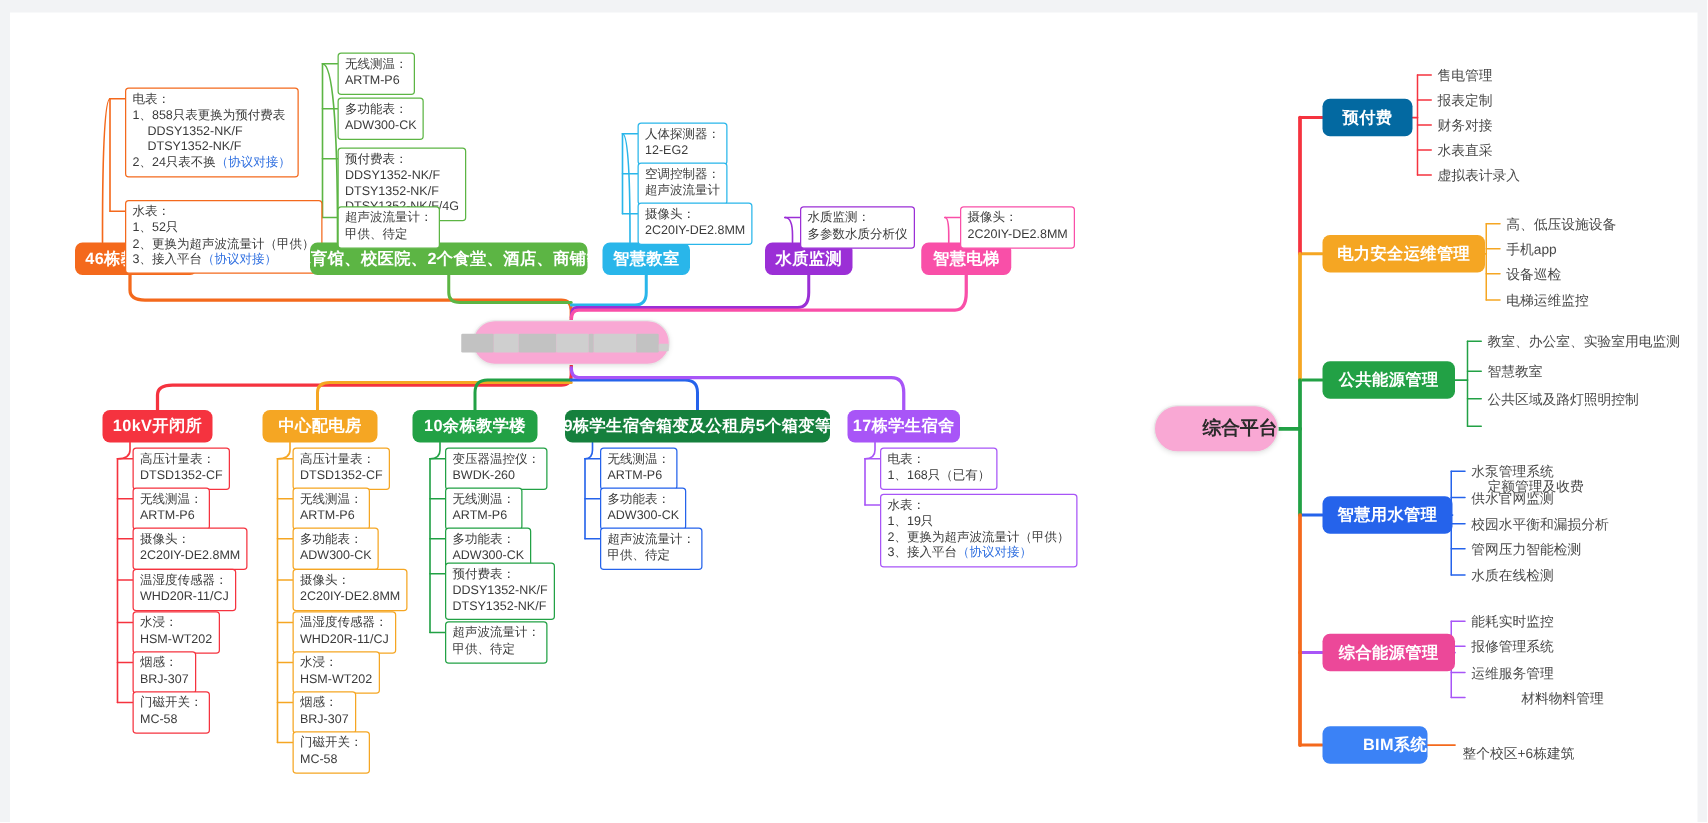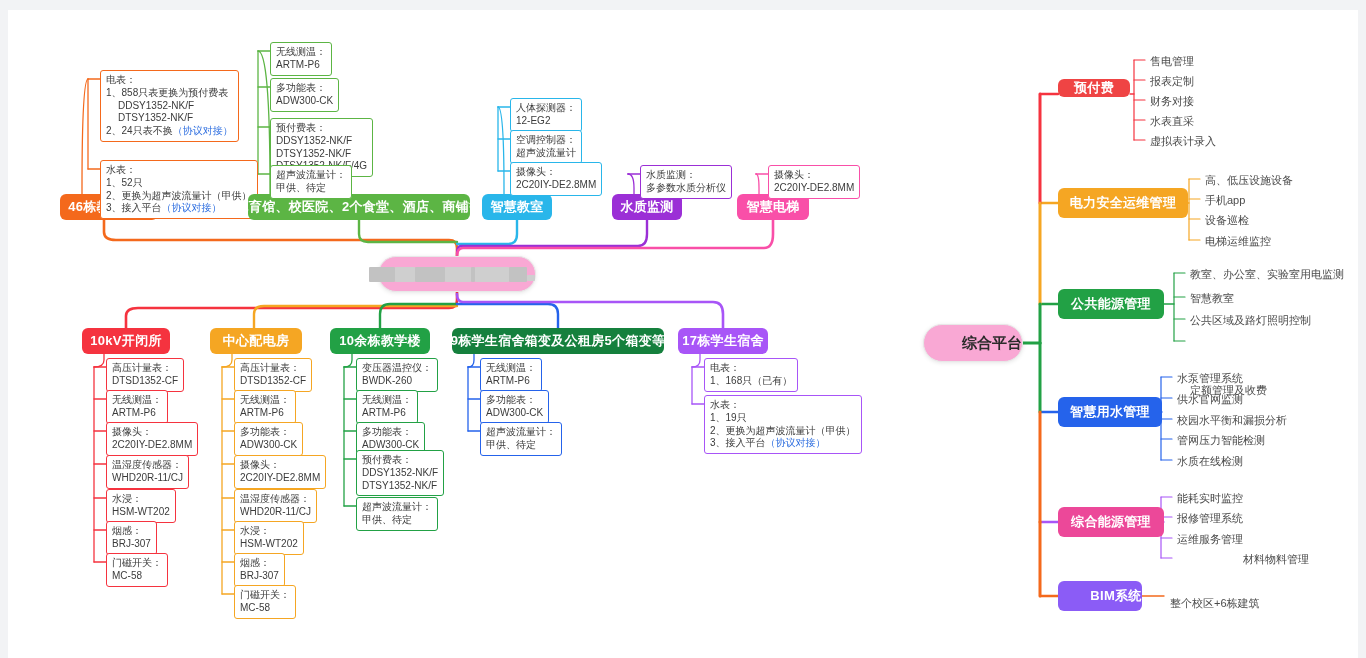--- a/index.html
+++ b/index.html
@@ -398,21 +398,21 @@
       <div class="node card" style="left: 704px; top: 358px; border-color: rgb(168, 85, 247);">
         <div>电表：</div>
         <div>1、168只（已有）</div>
       </div>
       <div class="node card" style="left: 704px; top: 395px; border-color: rgb(168, 85, 247);">
         <div>水表：</div>
         <div>1、19只</div>
         <div>2、更换为超声波流量计（甲供）</div>
         <div>3、接入平台<span class="blue-note">（协议对接）</span></div>
       </div>
-      <div class="node pill" style="left: 1058px; top: 79px; width: 72px; height: 18px; background: #ef4444;">
+      <div class="node pill" style="left: 1058px; top: 79px; width: 72px; height: 30px; background: #0369a1;">
         <span>预付费</span>
       </div>
       <div class="node leaf-text" style="left: 1150px; top: 54px;">售电管理</div>
       <div class="node leaf-text" style="left: 1150px; top: 74px;">报表定制</div>
       <div class="node leaf-text" style="left: 1150px; top: 94px;">财务对接</div>
       <div class="node leaf-text" style="left: 1150px; top: 114px;">水表直采</div>
       <div class="node leaf-text" style="left: 1150px; top: 134px;">虚拟表计录入</div>
       <div class="node pill" style="left: 1058px; top: 188px; width: 130px; height: 30px; background: rgb(245, 166, 35);">
         <span>电力安全运维管理</span>
       </div>
@@ -434,19 +434,19 @@
       <div class="node leaf-text" style="left: 1177px; top: 392px;">供水官网监测</div>
       <div class="node leaf-text" style="left: 1177px; top: 413px;">校园水平衡和漏损分析</div>
       <div class="node leaf-text" style="left: 1177px; top: 433px;">管网压力智能检测</div>
       <div class="node leaf-text" style="left: 1177px; top: 454px;">水质在线检测</div>
       <div class="node pill" style="left: 1058px; top: 507px; width: 106px; height: 30px; background: #ec4899;">
         <span>综合能源管理</span>
       </div>
       <div class="node leaf-text" style="left: 1177px; top: 491px;">能耗实时监控</div>
       <div class="node leaf-text" style="left: 1177px; top: 511px;">报修管理系统</div>
       <div class="node leaf-text" style="left: 1177px; top: 532px;">运维服务管理</div>
-      <div class="node leaf-text" style="left: 1243px; top: 552px;">材料物料管理</div>
-      <div class="node pill" style="left: 1058px; top: 581px; width: 84px; height: 30px; background: #8b5cf6; padding-left: 44px;">
+      <div class="node leaf-text" style="left: 1217px; top: 552px;">材料物料管理</div>
+      <div class="node pill" style="left: 1058px; top: 581px; width: 84px; height: 30px; background: #3b82f6; padding-left: 44px;">
         <span>BIM系统</span>
       </div>
       <div class="node leaf-text" style="left: 1170px; top: 596px;">整个校区+6栋建筑</div>
     </div>
 </div>
 
 </body></html>

